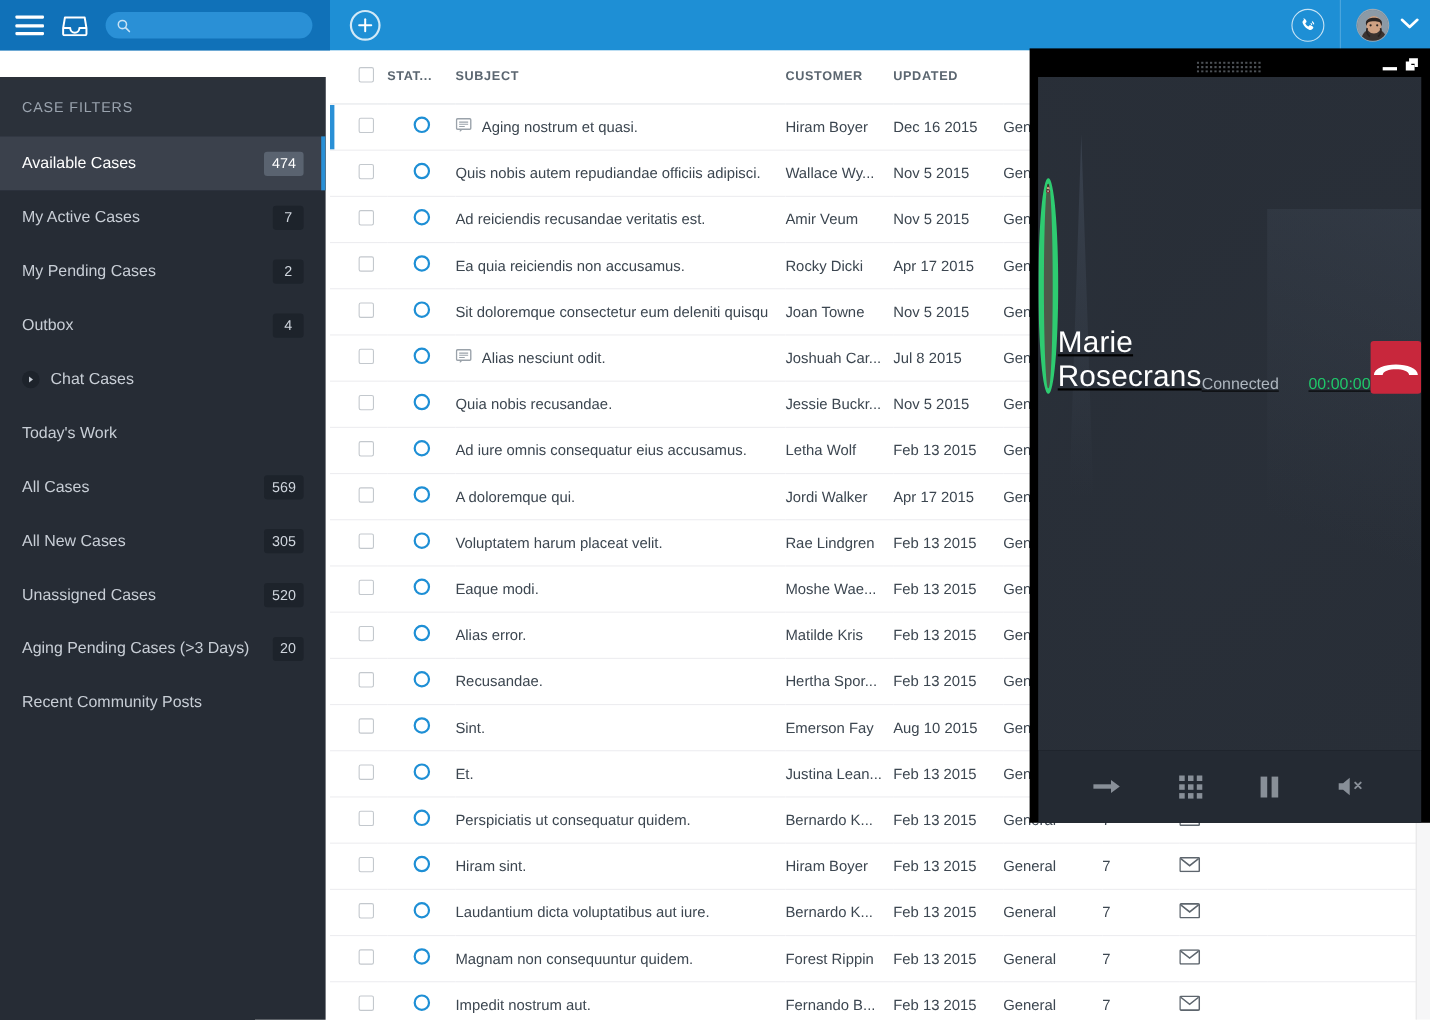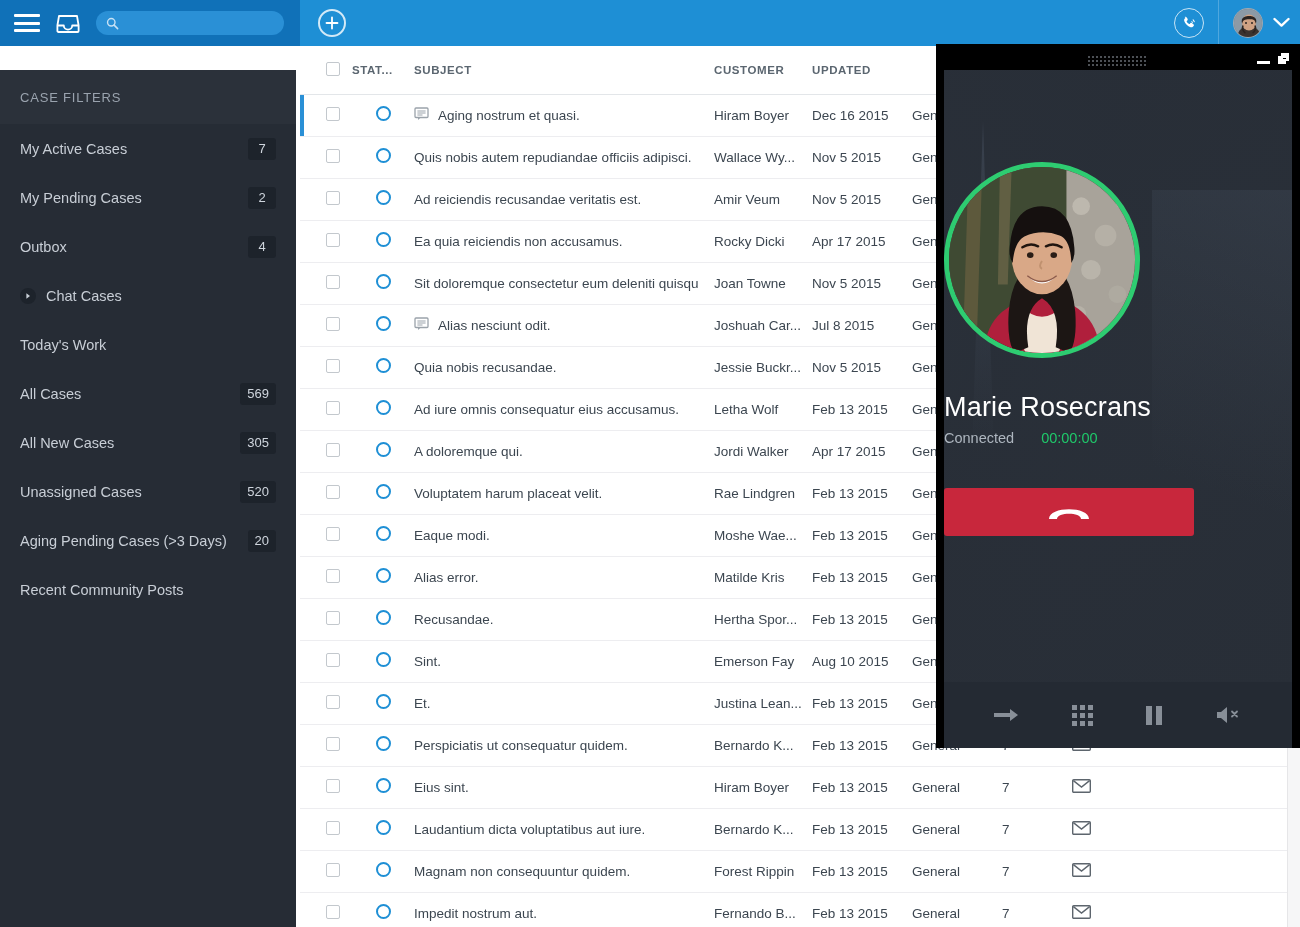--- a/index.html
+++ b/index.html
@@ -151,21 +151,21 @@
   }
   .popup-bg:before {
     content:""; position:absolute; left: 28px; top: 52px; width: 22px; height: 330px;
     background: linear-gradient(180deg, rgba(70,80,95,.55), rgba(45,52,62,0));
     clip-path: polygon(50% 0, 100% 100%, 0 100%);
   }
   .popup-bg:after {
     content:""; position:absolute; right: 0; top: 120px; width: 140px; height: 420px;
     background: linear-gradient(200deg, rgba(66,76,90,.35), rgba(40,46,55,0) 70%);
   }
-  .popup-content { position: relative; z-index: 2; display: flex; flex-direction: column; align-items: flex-start; }
+  .popup-content { position: relative; z-index: 2; display: flex; flex-direction: row; align-items: flex-end; text-decoration: underline; }
   .avatar-ring {
     margin-top: 92px; width: 196px; height: 196px; border-radius: 50%;
     border: 5px solid #2ecc71; overflow: hidden; position: relative; background: #4e5a4a;
   }
   .avatar-photo { position: absolute; inset: 0; }
   .caller-name {
     margin-top: 34px; font-size: 27px; color: #ffffff; font-weight: normal; letter-spacing: .2px;
   }
   .call-status-row { margin-top: 7px; font-size: 14.5px; display: flex; gap: 27px; }
   .call-state { color: #aeb6bf; }
@@ -244,20 +244,24 @@
               <path d="M1.5 2 8.5 8.6 15.5 2" fill="none" stroke="#fff" stroke-width="2.4" stroke-linecap="round" stroke-linejoin="round"></path>
             </svg>
         </div>
       </div>
     </div>
   </div>
 
   <div class="sidebar">
     <div class="sidebar-title">CASE FILTERS</div>
     <div id="nav-list">
+        <div class="nav-item active">
+          <span class="nav-label">Available Cases</span>
+          <span class="badge">474</span>
+        </div>
         <div class="nav-item">
           <span class="nav-label">My Active Cases</span>
           <span class="badge">7</span>
         </div>
         <div class="nav-item">
           <span class="nav-label">My Pending Cases</span>
           <span class="badge">2</span>
         </div>
         <div class="nav-item">
           <span class="nav-label">Outbox</span>
@@ -614,21 +618,21 @@
                   <rect x="0.7" y="0.7" width="17.6" height="12.6" rx="1" fill="none" stroke="#5d656d" stroke-width="1.4"></rect>
                   <path d="M1.4 1.6 L9.5 8 L17.6 1.6" fill="none" stroke="#5d656d" stroke-width="1.4"></path>
                 </svg></span></td>
             <td class="c-spacer"></td>
           </tr>
           <tr>
             <td class="c-check"><span class="chk"></span></td>
             <td class="c-status"><span class="status-ring"></span></td>
             <td class="c-subject">
               <div class="subj-cell">
-                <span class="ellip">Eius sint.</span>
+                <span class="ellip">Hiram sint.</span>
               </div>
             </td>
             <td class="c-customer ellip">Hiram Boyer</td>
             <td class="c-updated ellip">Feb 13 2015</td>
             <td class="c-type ellip">General</td>
             <td class="c-num ellip">7</td>
             <td class="c-mail"><span class="mail-ic"><svg width="19" height="14" viewBox="0 0 19 14">
                   <rect x="0.7" y="0.7" width="17.6" height="12.6" rx="1" fill="none" stroke="#5d656d" stroke-width="1.4"></rect>
                   <path d="M1.4 1.6 L9.5 8 L17.6 1.6" fill="none" stroke="#5d656d" stroke-width="1.4"></path>
                 </svg></span></td>

